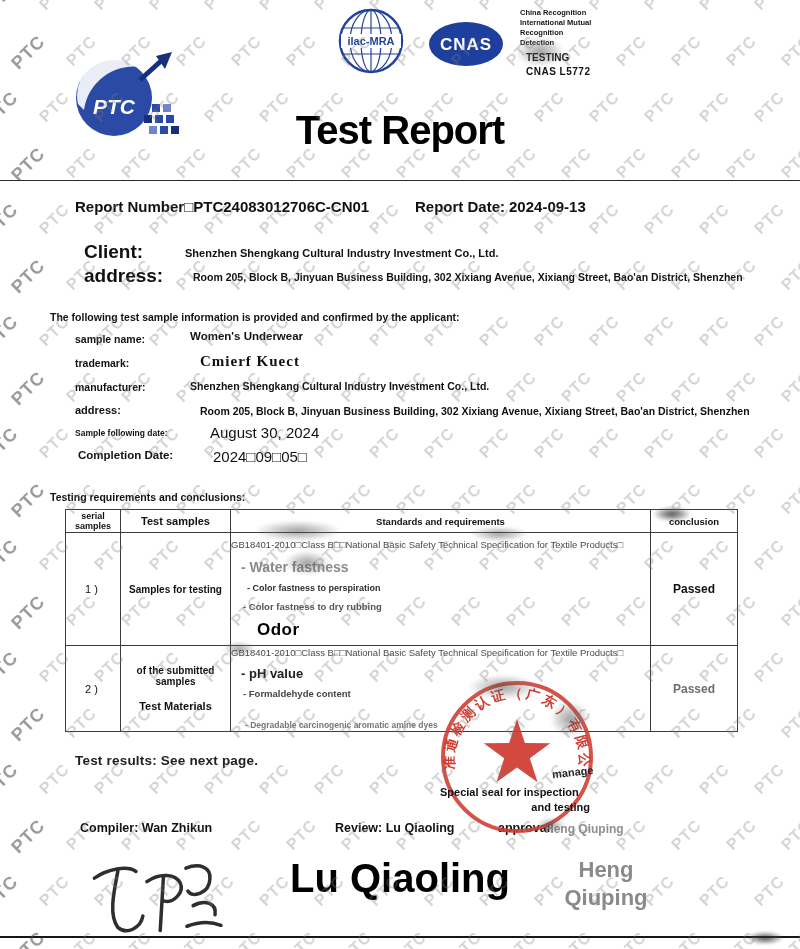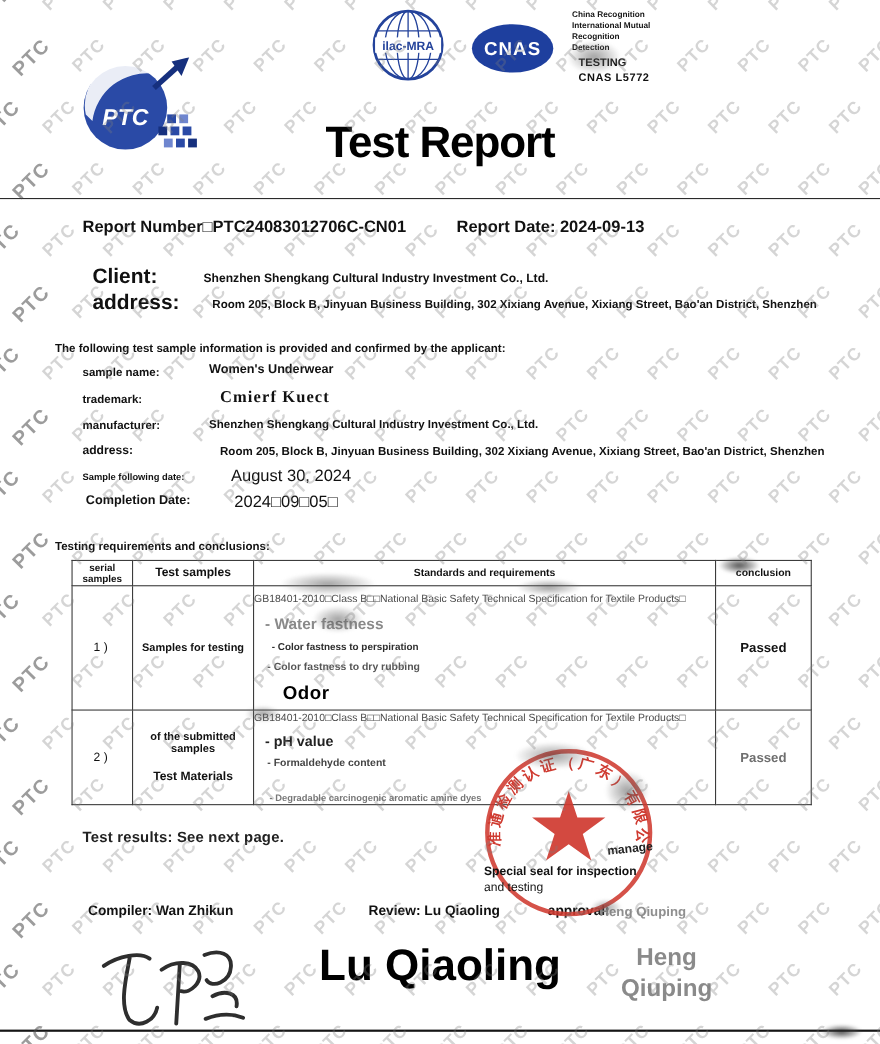--- a/index.html
+++ b/index.html
@@ -81,21 +81,21 @@
   .cell-conclusion{text-align:center;font-size:12px;font-weight:700;color:#111;}
   .r2 .cell-conclusion{color:#6e6e6e;}
 
   .results-note{left:75px;top:753px;font-size:13.5px;font-weight:700;color:#222;letter-spacing:.2px;}
 
   
   .seal{left:437px;top:677px;z-index:3;}
   .manage-label{left:552px;top:766px;font-size:11px;font-weight:600;color:#222;
       transform:rotate(-6deg);z-index:3;}
   .seal-cap1{left:440px;top:786px;width:150px;font-size:11px;font-weight:800;z-index:3;}
-  .seal-cap2{left:440px;top:801px;width:150px;text-align:left;font-size:11px;font-weight:400;z-index:3;}
+  .seal-cap2{left:440px;top:801px;width:150px;text-align:right;font-size:11px;font-weight:700;z-index:3;}
 
   
   .signoff{position:absolute;top:821px;font-size:12.5px;font-weight:800;white-space:nowrap;}
   .so-compiler{left:80px;} .so-review{left:335px;} .so-approval{left:498px;}
   .approval-name{position:absolute;left:545px;top:822px;font-size:12px;font-weight:700;color:#8f8f8f;white-space:nowrap;}
   .sig-compiler{left:80px;top:845px;z-index:2;}
   .sig-review{left:400px;top:856px;transform:translateX(-50%);font-size:40px;font-weight:800;
       letter-spacing:0;color:#000;white-space:nowrap;z-index:2;}
   .sig-approval{left:558px;top:856px;width:96px;text-align:center;color:#8a8a8a;
       font-size:22px;line-height:28px;font-weight:700;z-index:2;}

